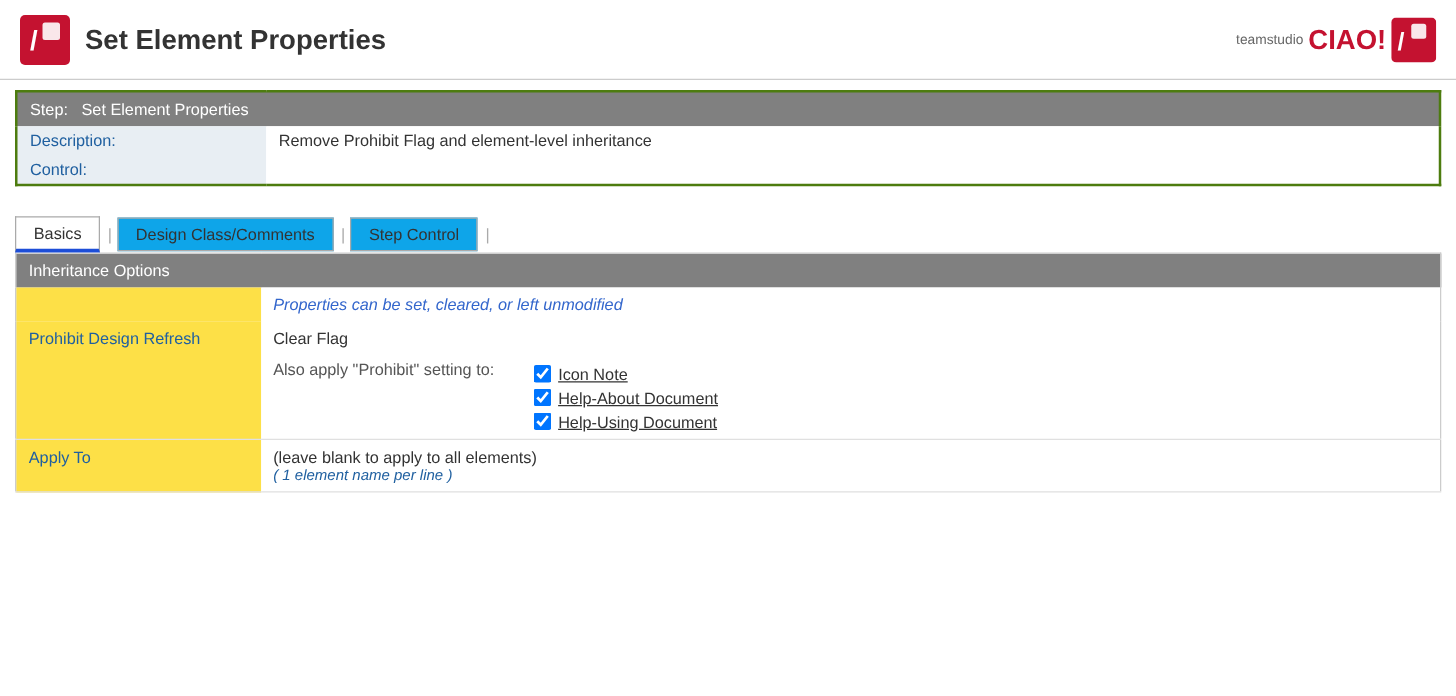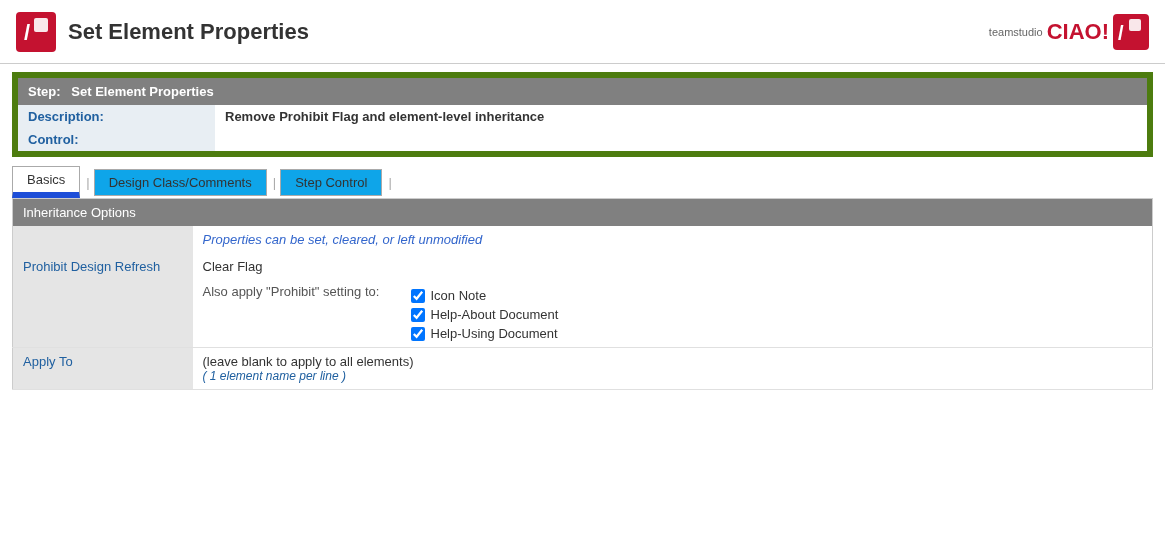--- a/index.html
+++ b/index.html
@@ -49,24 +49,23 @@
     }
 
     
     .content {
       padding: 8px 12px;
     }
 
     
     .step-info {
       width: 100%;
-      border: 6px solid #4d7c0f;
+      border: 2px solid #4d7c0f;
       border-collapse: collapse;
-      margin-bottom: 9px;
-      font-weight: bold;
+      margin-bottom: 24px;
     }
     .step-header {
       background: #808080;
       color: #fff;
       padding: 6px 10px;
       font-size: 13px;
     }
     .step-header td {
       padding: 6px 10px;
       color: #fff;
@@ -100,21 +99,21 @@
       padding: 5px 14px;
       border: 1px solid #aaa;
       background: #0ea5e9;
       cursor: pointer;
       font-size: 13px;
       color: #333;
       margin-right: 2px;
     }
     .tab.active {
       background: #fff;
-      border-bottom: 6px solid #1d4ed8;
+      border-bottom: 3px solid #1d4ed8;
       font-weight: normal;
     }
     .tab-separator {
       color: #aaa;
       padding: 0 4px;
     }
 
     
     .data-table {
       width: 100%;
@@ -127,22 +126,22 @@
       color: #fff;
       padding: 6px 10px;
       font-size: 13px;
     }
     .data-row td {
       padding: 6px 10px;
       vertical-align: top;
       border-bottom: 1px solid #e0e0e0;
     }
     .data-label {
-      width: 180px;
-      background: #e5e5e5;
+      width: 196px;
+      background: #fde047;
       color: #2060a0;
       font-size: 13px;
     }
     .data-value {
       background: #fff;
       font-size: 13px;
     }
     .info-text {
       color: #3366cc;
       font-style: italic;
@@ -153,23 +152,23 @@
 
     
     .checkbox-group {
       display: flex;
       flex-direction: column;
       gap: 4px;
       margin-top: 6px;
     }
     .checkbox-item {
       display: flex;
-      align-items: center;
       gap: 6px;
       font-size: 13px;
+      text-decoration: underline;
     }
     .checkbox-item input[type="checkbox"] {
       width: 14px;
       height: 14px;
     }
 
     .also-apply-row {
       display: flex;
       align-items: flex-start;
       gap: 8px;

